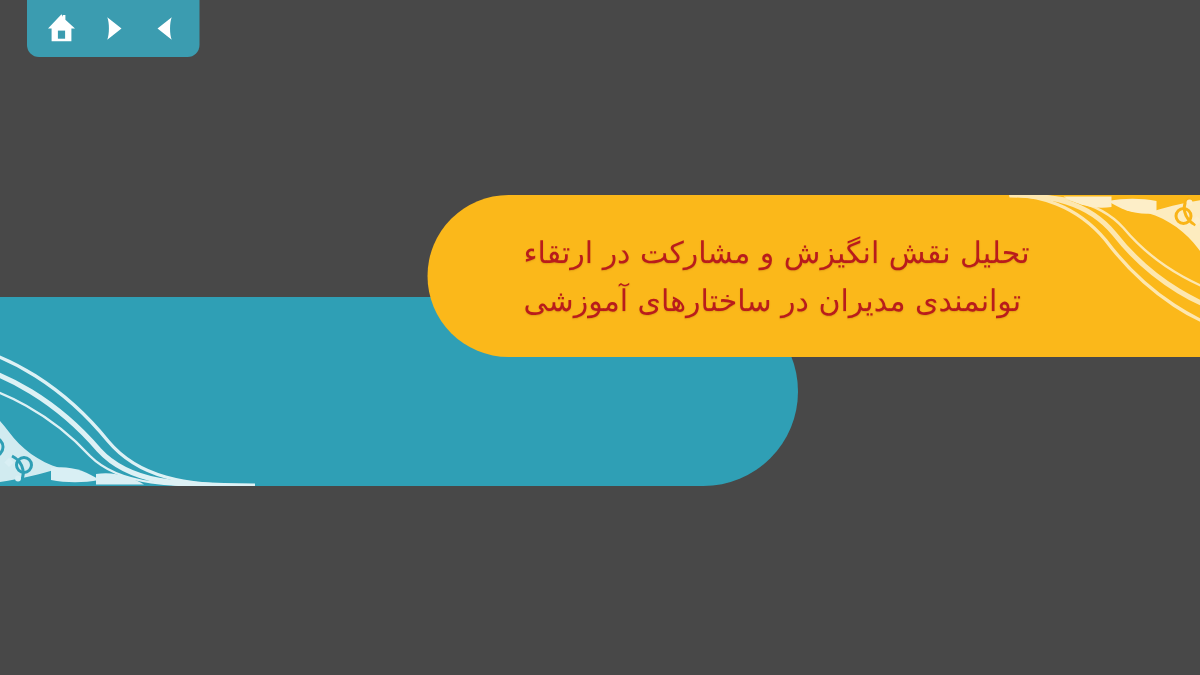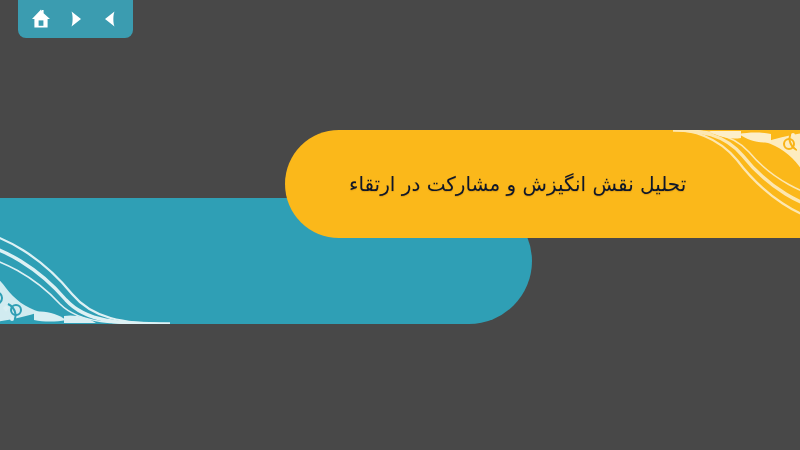--- a/index.html
+++ b/index.html
@@ -93,21 +93,21 @@
     display: flex;
     flex-direction: column;
     align-items: flex-end;
     justify-content: center;
     gap: 2px;
     text-align: right;
     direction: rtl;
     z-index: 5;
   }
   .title-line {
-    color: #0f172a;
+    color: #b91c1c;
     font-size: 20px;
     line-height: 30px;
     font-weight: 400;
     white-space: nowrap;
     text-shadow: 0 1px 1px rgba(150,90,0,0.25);
   }
 </style>
 </head>
 <body>
 
@@ -175,20 +175,21 @@
         <rect x="123" y="15" width="4.4" height="4.4" transform="rotate(45 125 17)"></rect>
       </g>
       <g fill="none" stroke="#fdeec8" stroke-width="1.5">
         <path d="M172,30 C160,28 152,18 150,6"></path>
         <path d="M172,16 C164,14 158,8 156,0"></path>
       </g>
     </svg>
 
     <div id="title-block">
       <div class="title-line">تحلیل نقش انگیزش و مشارکت در ارتقاء</div>
+      <div class="title-line">توانمندی مدیران در ساختارهای آموزشی</div>
     </div>
   </div>
 
   <div id="navbar">
 
     <div class="navbtn">
       <svg width="20" height="20" viewBox="0 0 20 20">
         <path d="M14.5 2.5 L5 10 L14.5 17.5 C13 14 13 6 14.5 2.5 Z" fill="#ffffff"></path>
       </svg>
     </div>

